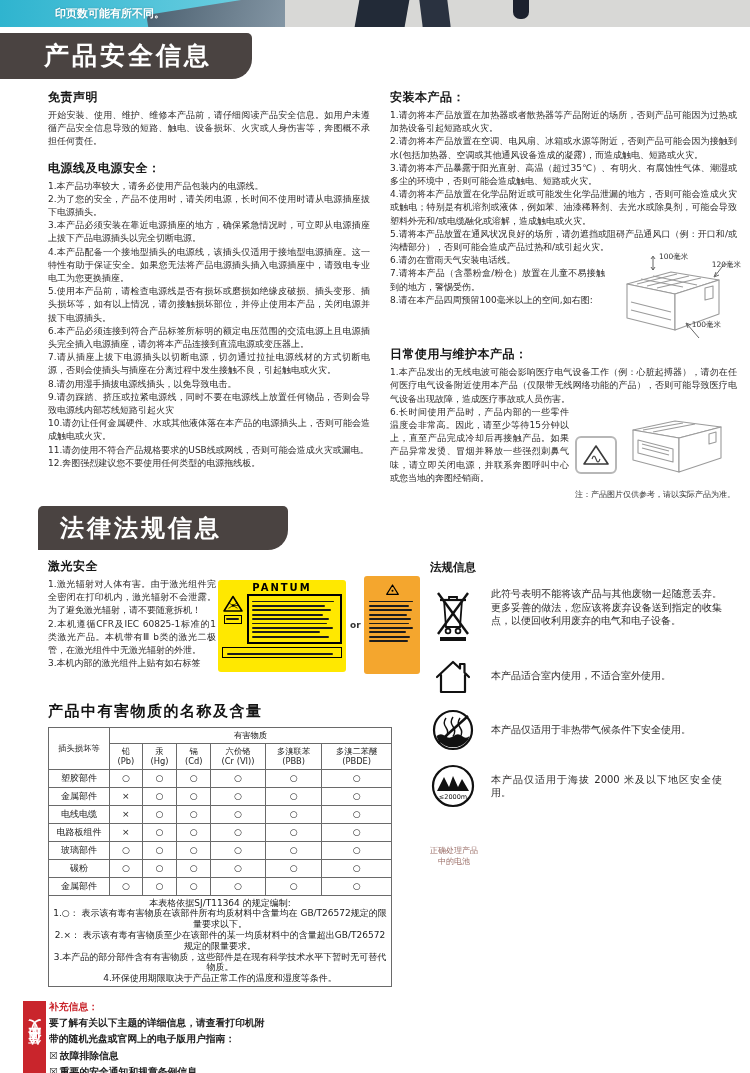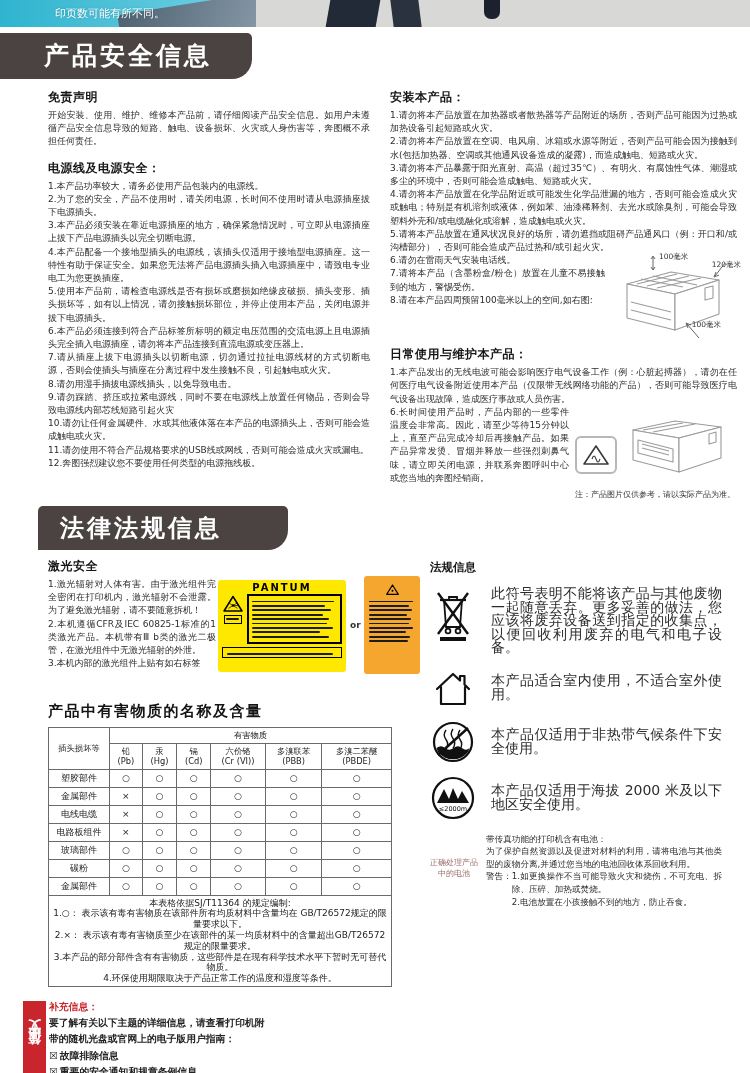--- a/index.html
+++ b/index.html
@@ -1,19 +1,19 @@
 <!DOCTYPE html>
 <html><head>
 <meta charset="utf-8">
 <style>
   html,body{margin:0;padding:0;}
   body{width:750px;height:1073px;background:#ffffff;font-family:"DejaVu Sans","Liberation Sans",sans-serif;color:#2e2b2b;position:relative;overflow:hidden;}
   
   .photo-strip{height:27px;display:flex;overflow:hidden;}
-  .photo-left{width:256px;background:linear-gradient(90deg,#2fb4cf,#74d2e3);position:relative;overflow:hidden;}
+  .photo-left{width:285px;background:linear-gradient(90deg,#2fb4cf,#74d2e3);position:relative;overflow:hidden;font-weight:bold;}
   .photo-device{position:absolute;right:-14px;top:3px;width:150px;height:46px;background:linear-gradient(115deg,#4d5766,#8d97a5);transform:rotate(-9deg);border-radius:5px;opacity:.9;}
   .photo-caption{position:absolute;left:55px;top:6px;color:#fff;font-size:11px;z-index:2;text-shadow:0 0 2px rgba(0,0,0,.25);}
   .photo-right{flex:1;background:#d8d8d6;position:relative;overflow:hidden;}
   .leg1{position:absolute;left:72px;top:0;width:50px;height:27px;background:#222a37;transform:skewX(-10deg);}
   .leg2{position:absolute;left:136px;top:0;width:28px;height:27px;background:#2a3240;transform:skewX(7deg);}
   .arm{position:absolute;left:228px;top:0;width:16px;height:19px;background:#1c212e;border-radius:0 0 7px 7px;}
   
   .banner{background:#4a4341;color:#fff;font-weight:bold;box-sizing:border-box;}
   .banner-safety{margin-top:6px;width:252px;height:46px;border-radius:0 5px 20px 0;font-size:25px;letter-spacing:3px;line-height:46px;padding-left:44px;}
   .banner-legal{margin:6px 0 0 38px;width:250px;height:44px;border-radius:5px 5px 20px 0;font-size:24px;letter-spacing:3px;line-height:44px;padding-left:22px;}
@@ -61,21 +61,21 @@
   table.haz th,table.haz td{border:1px solid #6a6a6a;text-align:center;padding:2px 1px;font-weight:normal;}
   table.haz th{line-height:10.5px;}
   td.part-cell{width:58px;}
   table.haz td{height:13px;font-size:9px;}
   td.notes-cell{text-align:left;font-size:7.6px;line-height:10.8px;padding:4px 5px;height:auto;}
   
   .reg-title{font-size:11.5px;font-weight:bold;margin:2px 0 12px;color:#151515;}
   .reg-row{display:flex;gap:15px;margin-bottom:13px;}
   .reg-row.center{align-items:center;}
   .reg-icon{width:46px;flex:none;display:flex;justify-content:center;}
-  .reg-text{font-size:14px;line-height:13.5px;text-align:justify;min-width:0;}
+  .reg-text{font-size:10px;line-height:13.5px;text-align:justify;min-width:0;}
   .battery{display:flex;gap:8px;margin-top:4px;}
   .battery-side{width:48px;flex:none;font-size:8px;color:#9b6f68;line-height:11px;text-align:center;padding-top:24px;}
   .battery-main{flex:1;font-size:8.6px;line-height:12.6px;min-width:0;text-align:justify;}
   .warn-row{display:flex;}
   .warn-label{flex:none;white-space:nowrap;}
   .warn-lines{flex:1;min-width:0;}
   
   .footer{position:relative;margin-top:12px;height:140px;}
   .lang-tab{position:absolute;left:23px;top:2px;width:23px;height:94px;background:#c9252c;color:#fff;writing-mode:vertical-rl;transform:rotate(180deg);font-size:13px;font-weight:bold;letter-spacing:4px;text-align:center;line-height:23px;}
   .supplement{margin-left:49px;width:300px;font-size:9.8px;line-height:16.2px;font-weight:600;color:#222;}
@@ -436,31 +436,20 @@
           <circle cx="22" cy="22" r="20" fill="#fff" stroke="#111" stroke-width="2.2"></circle>
           <path d="M6 27 L13 13 L18 23 L22 12 L27 23 L31 15 L38 27 Z" fill="#111"></path>
           <text x="22" y="35" text-anchor="middle" font-size="6.5" fill="#111">≤2000m</text>
         </svg>
       </div>
       <div class="reg-text">本产品仅适用于海拔 2000 米及以下地区安全使用。</div>
     </div>
 
     <div class="battery">
       <div class="battery-side">正确处理产品中的电池</div>
-      <div class="battery-main">
-        <div>带传真功能的打印机含有电池：</div>
-        <div>为了保护自然资源以及促进对材料的利用，请将电池与其他类型的废物分离,并通过您当地的电池回收体系回收利用。</div>
-        <div class="warn-row">
-          <div class="warn-label">警告：</div>
-          <div class="warn-lines">
-              <div>1.如更换操作不当可能导致火灾和烧伤，不可充电、拆除、压碎、加热或焚烧。</div>
-              <div>2.电池放置在小孩接触不到的地方，防止吞食。</div>
-            </div>
-        </div>
-      </div>
     </div>
   </div>
 </div>
 
 <div class="footer">
   <div class="lang-tab">简体中文</div>
   <div class="supplement">
     <div class="sup-title">补充信息：</div>
     <div>
         <div>要了解有关以下主题的详细信息，请查看打印机附</div>

